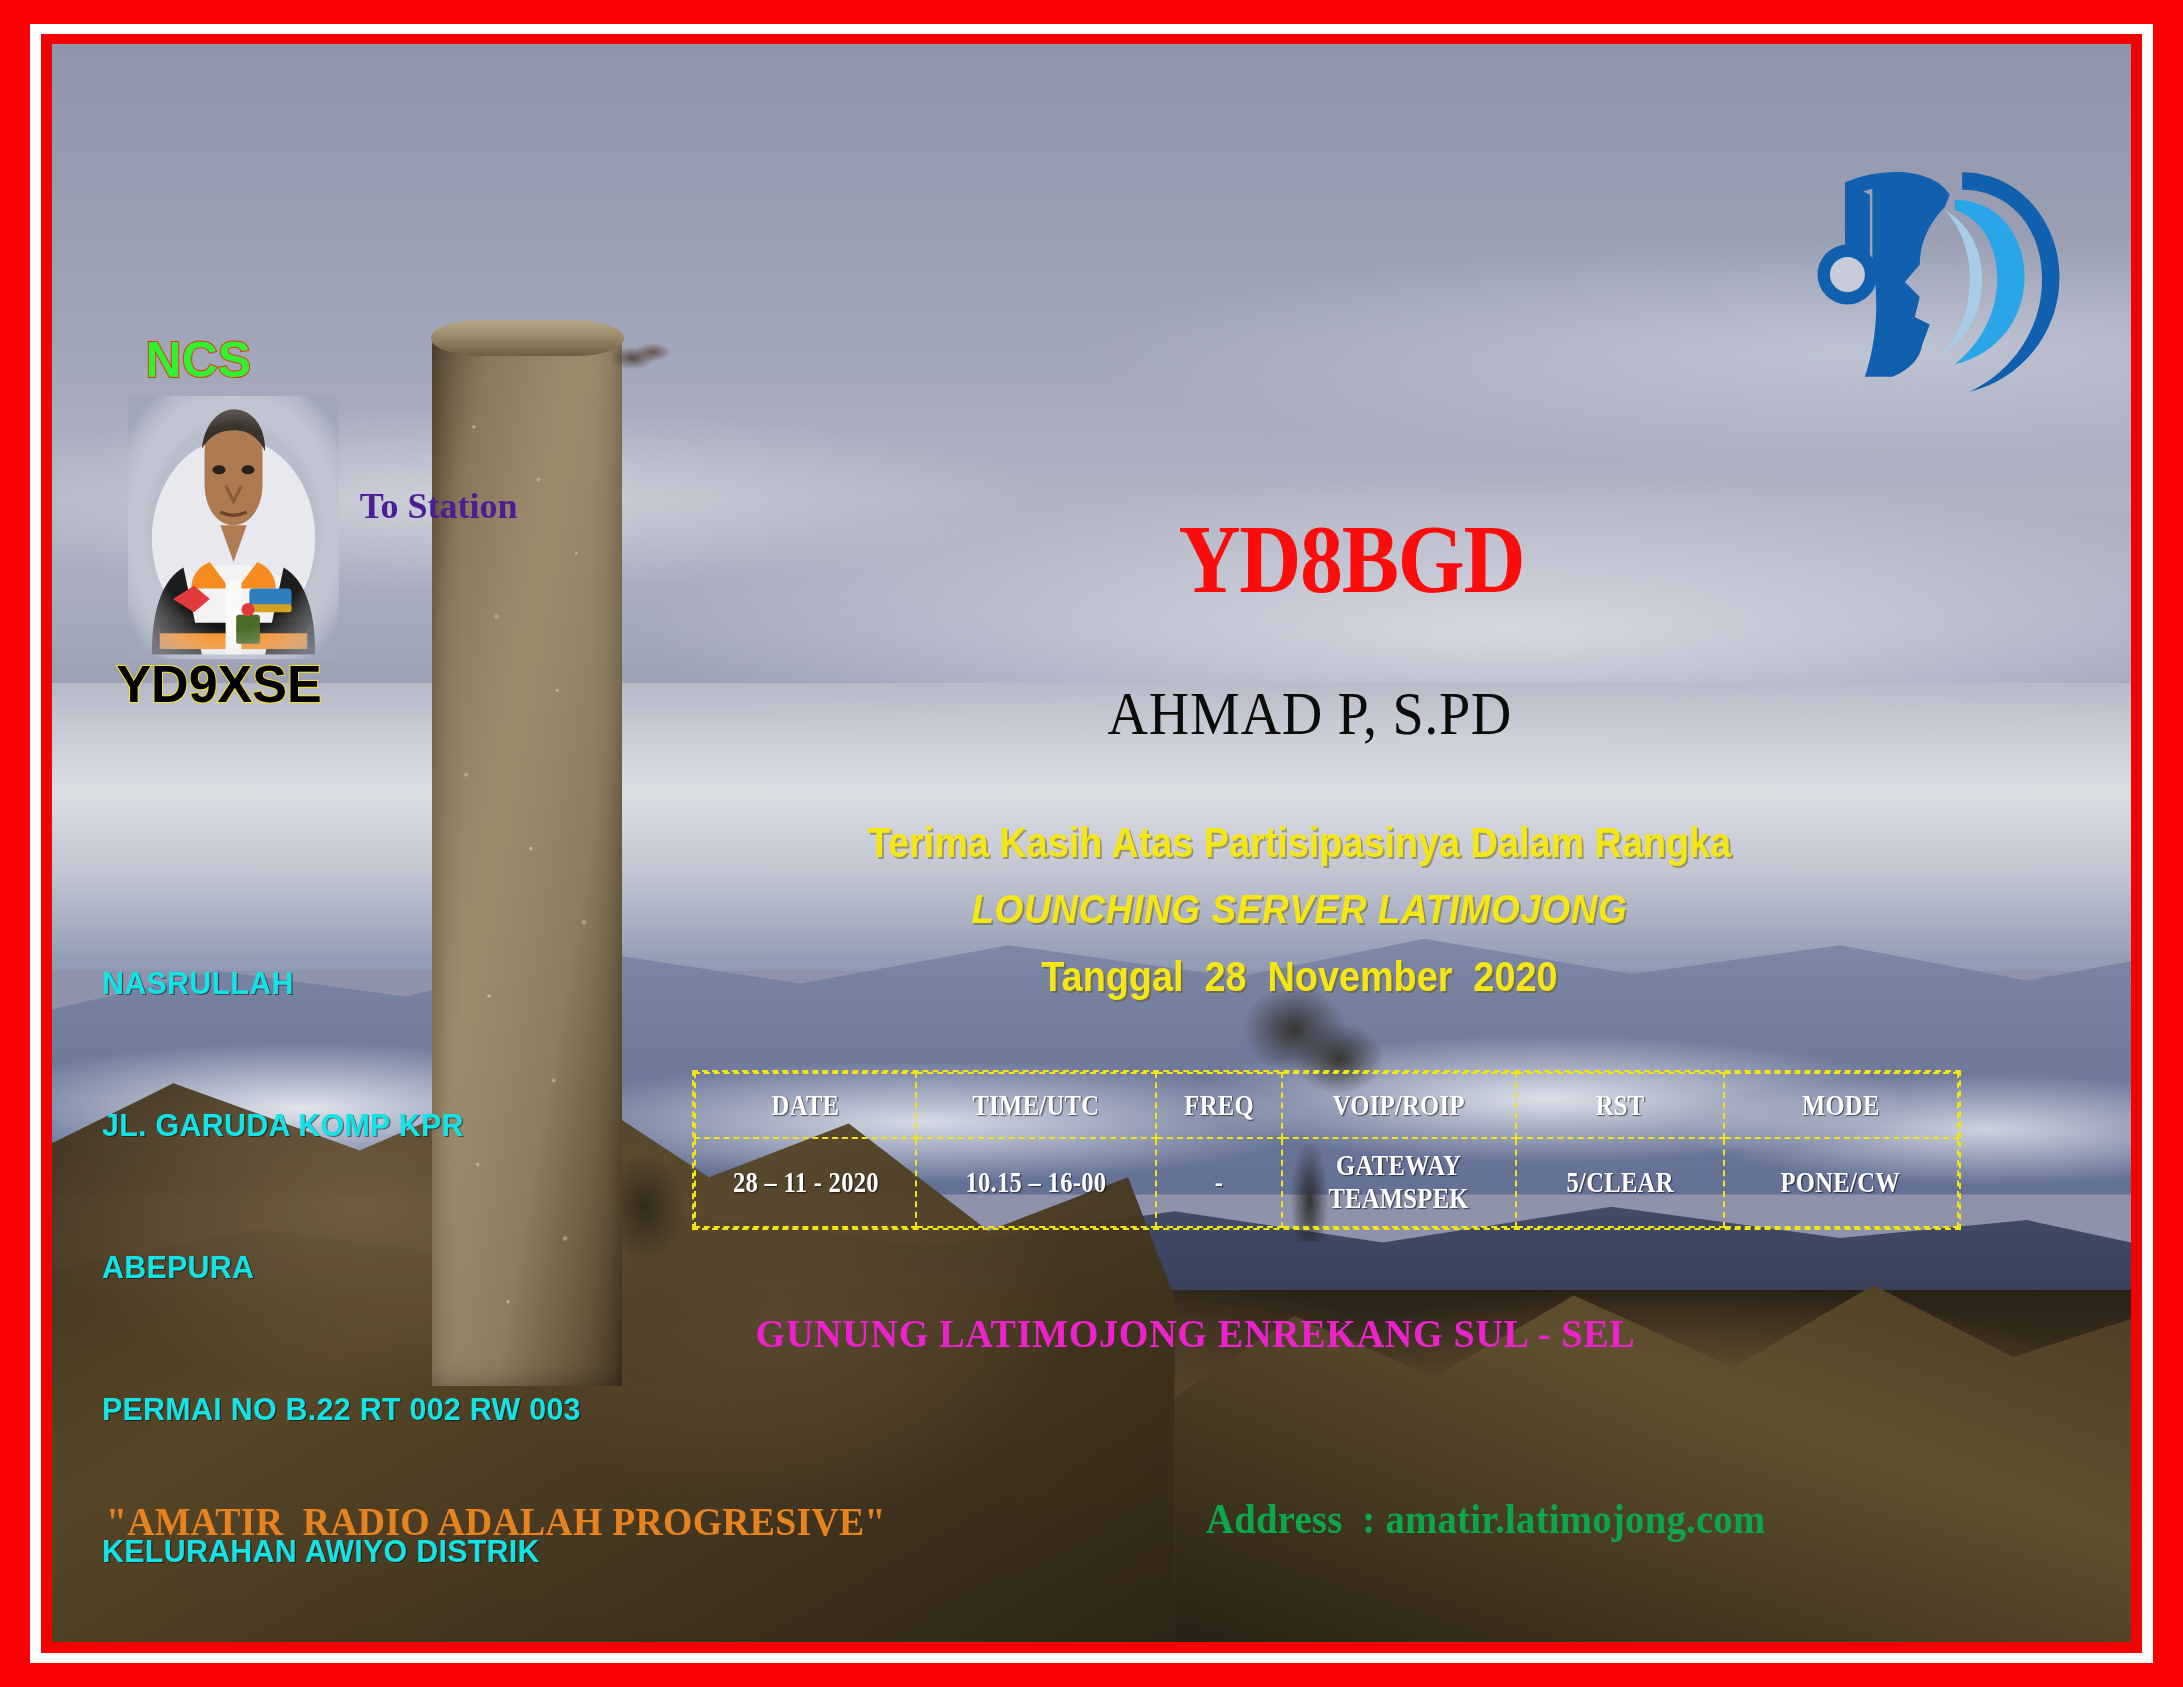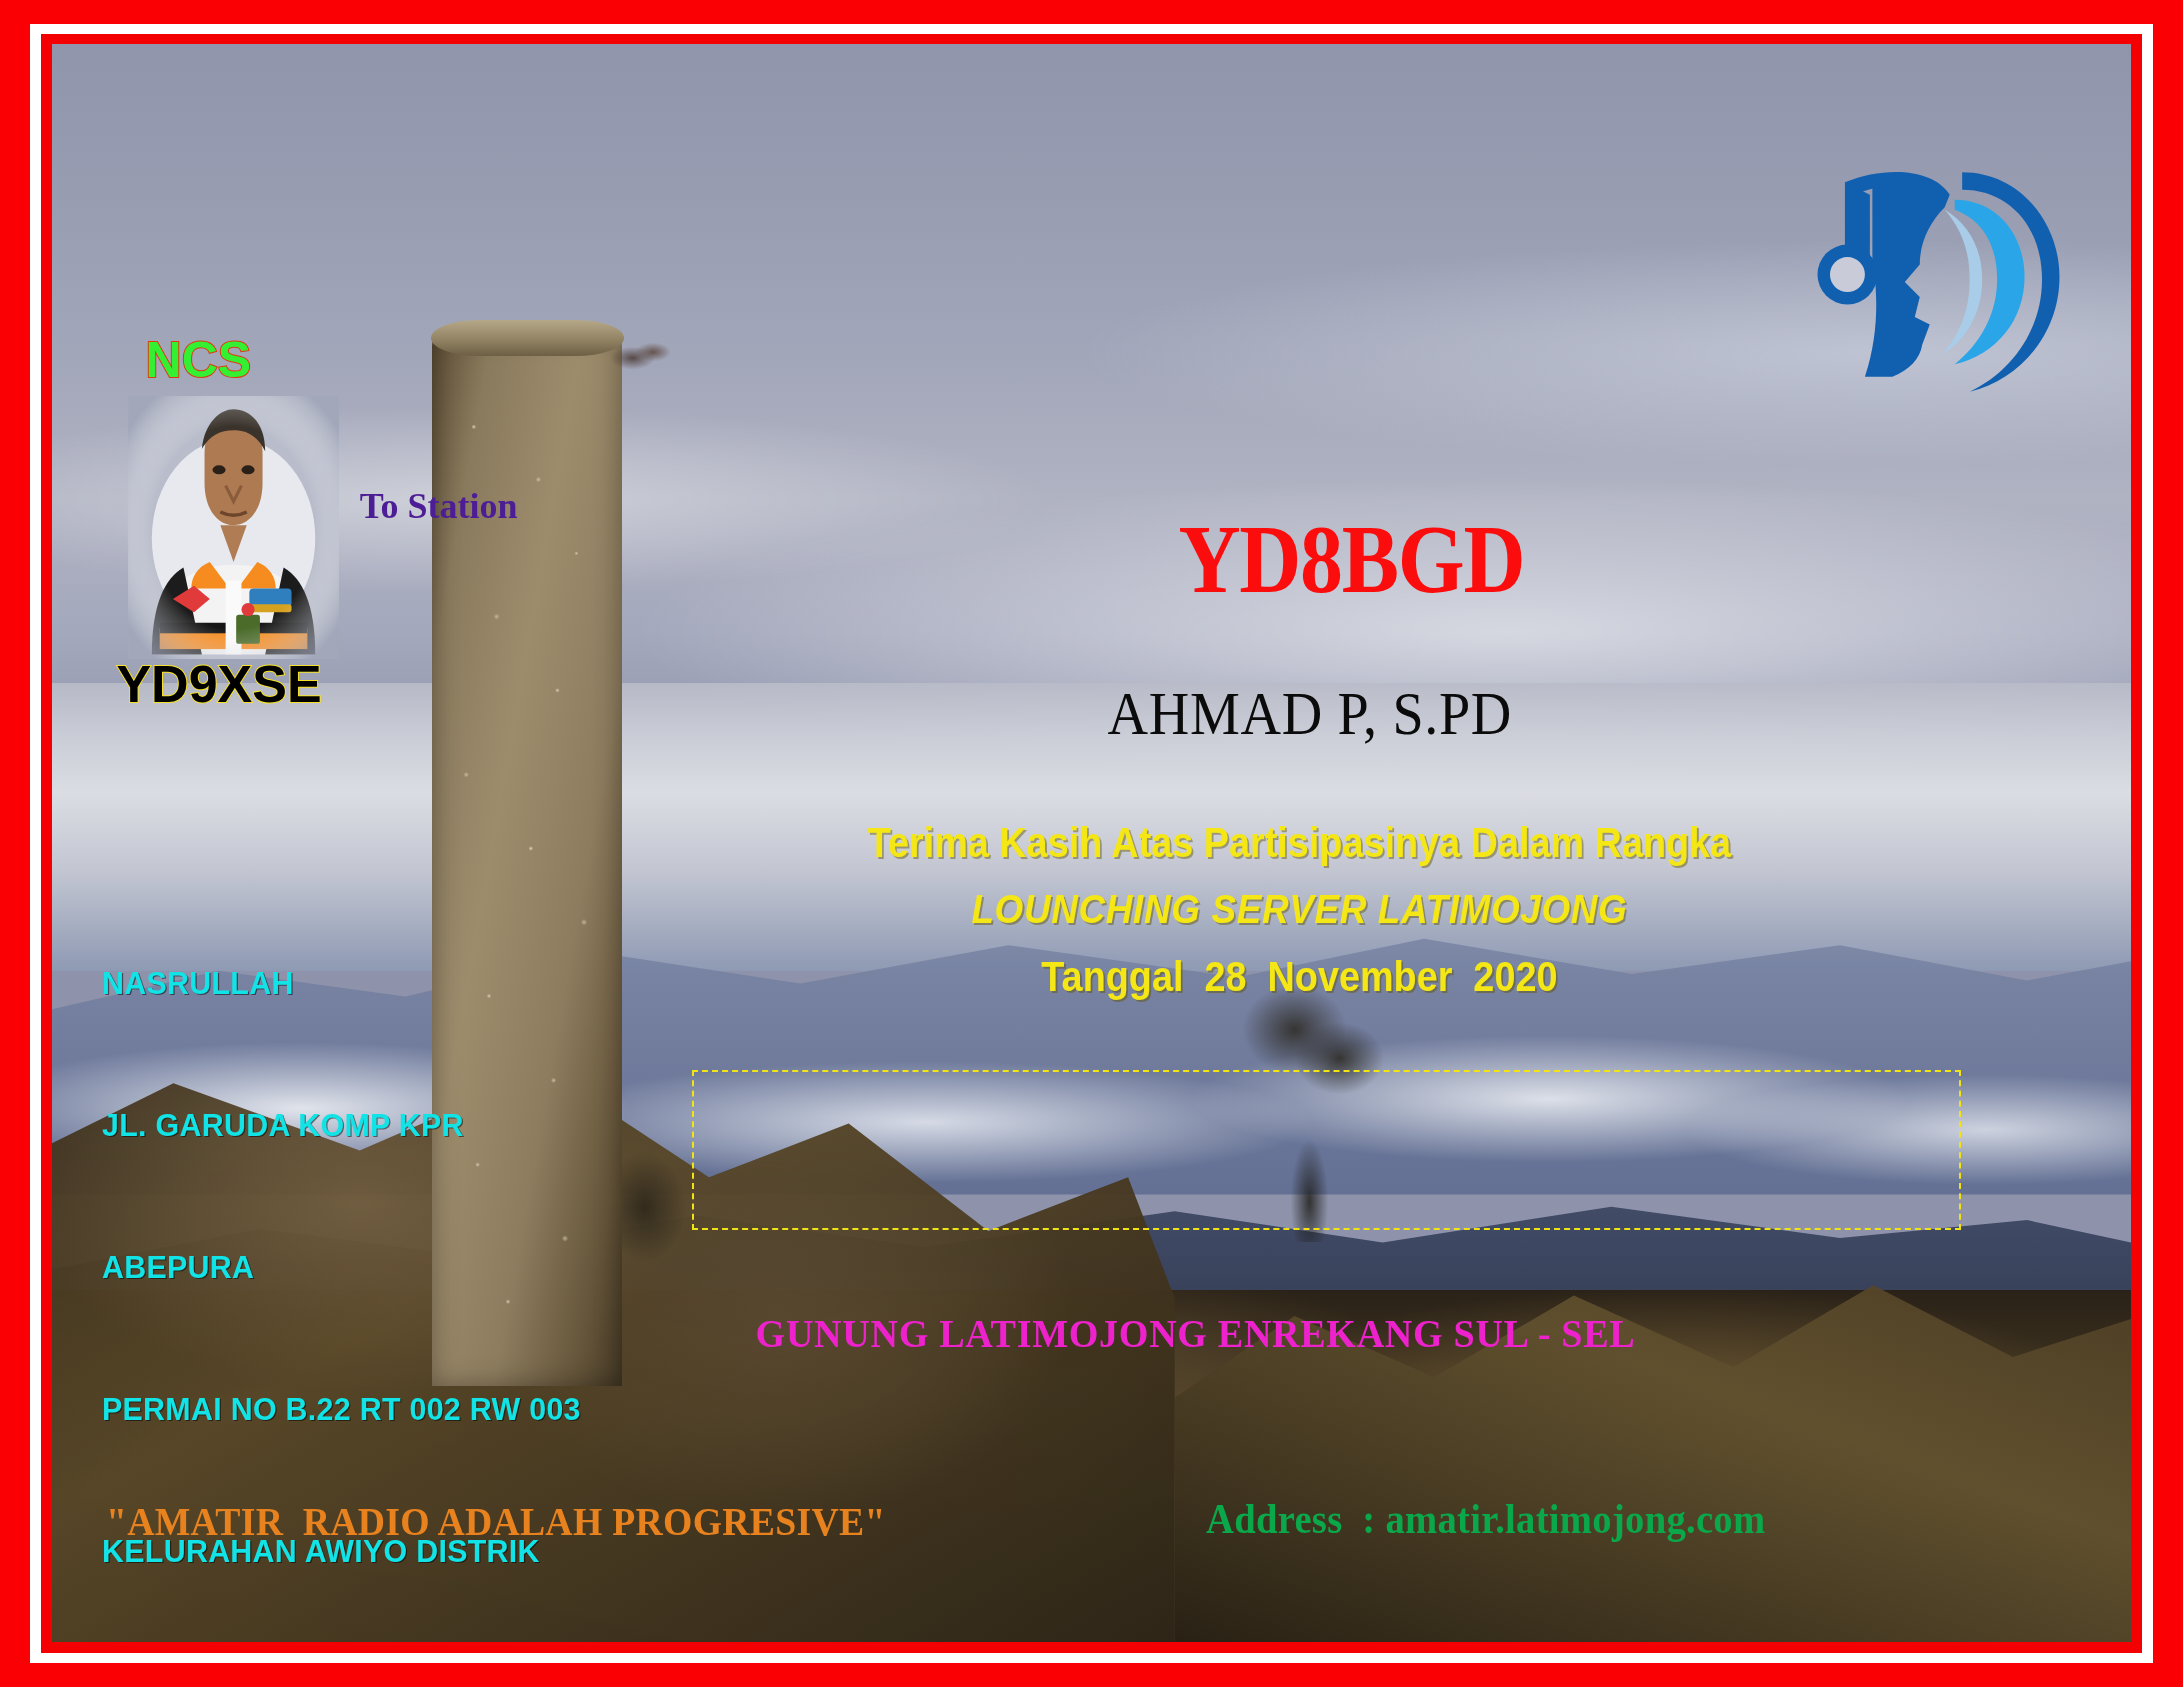--- a/index.html
+++ b/index.html
@@ -396,20 +396,39 @@
       <div>ABEPURA</div>
       <div>PERMAI NO B.22 RT 002 RW 003</div>
       <div>KELURAHAN AWIYO DISTRIK</div>
       
       
     </div>
 
     <div id="qso-table">
       <table>
         <tbody>
+            <tr class="hdr">
+          <th class="c0">DATE</th>
+          <th class="c1">TIME/UTC</th>
+          <th class="c2">FREQ</th>
+          <th class="c3">VOIP/ROIP</th>
+          <th class="c4">RST</th>
+          <th class="c5">MODE</th>
+        </tr>
+        <tr class="row">
+          <td><span class="shrink">28 – 11 - 2020</span></td>
+          <td><span class="shrink">10.15 – 16-00</span></td>
+          <td><span class="shrink">-</span></td>
+          <td>
+            <span class="shrink">GATEWAY</span><br>
+            <span class="shrink">TEAMSPEK</span>
+          </td>
+          <td><span class="shrink">5/CLEAR</span></td>
+          <td><span class="shrink">PONE/CW</span></td>
+        </tr>
       </tbody>
         </table>
     </div>
 
     <div class="abs" id="location-line">GUNUNG LATIMOJONG ENREKANG SUL - SEL</div>
 
     <div class="abs" id="motto">"AMATIR  RADIO ADALAH PROGRESIVE"</div>
     <div class="abs" id="webaddr">Address  : amatir.latimojong.com</div>
 
   </div>

